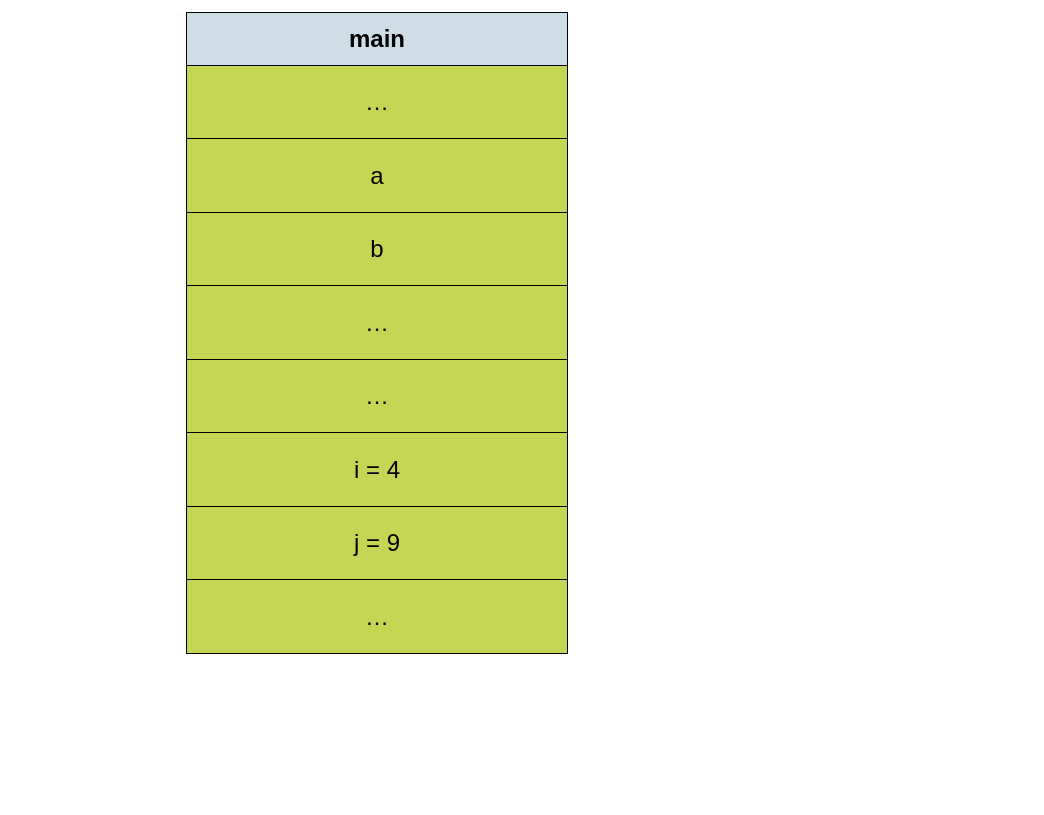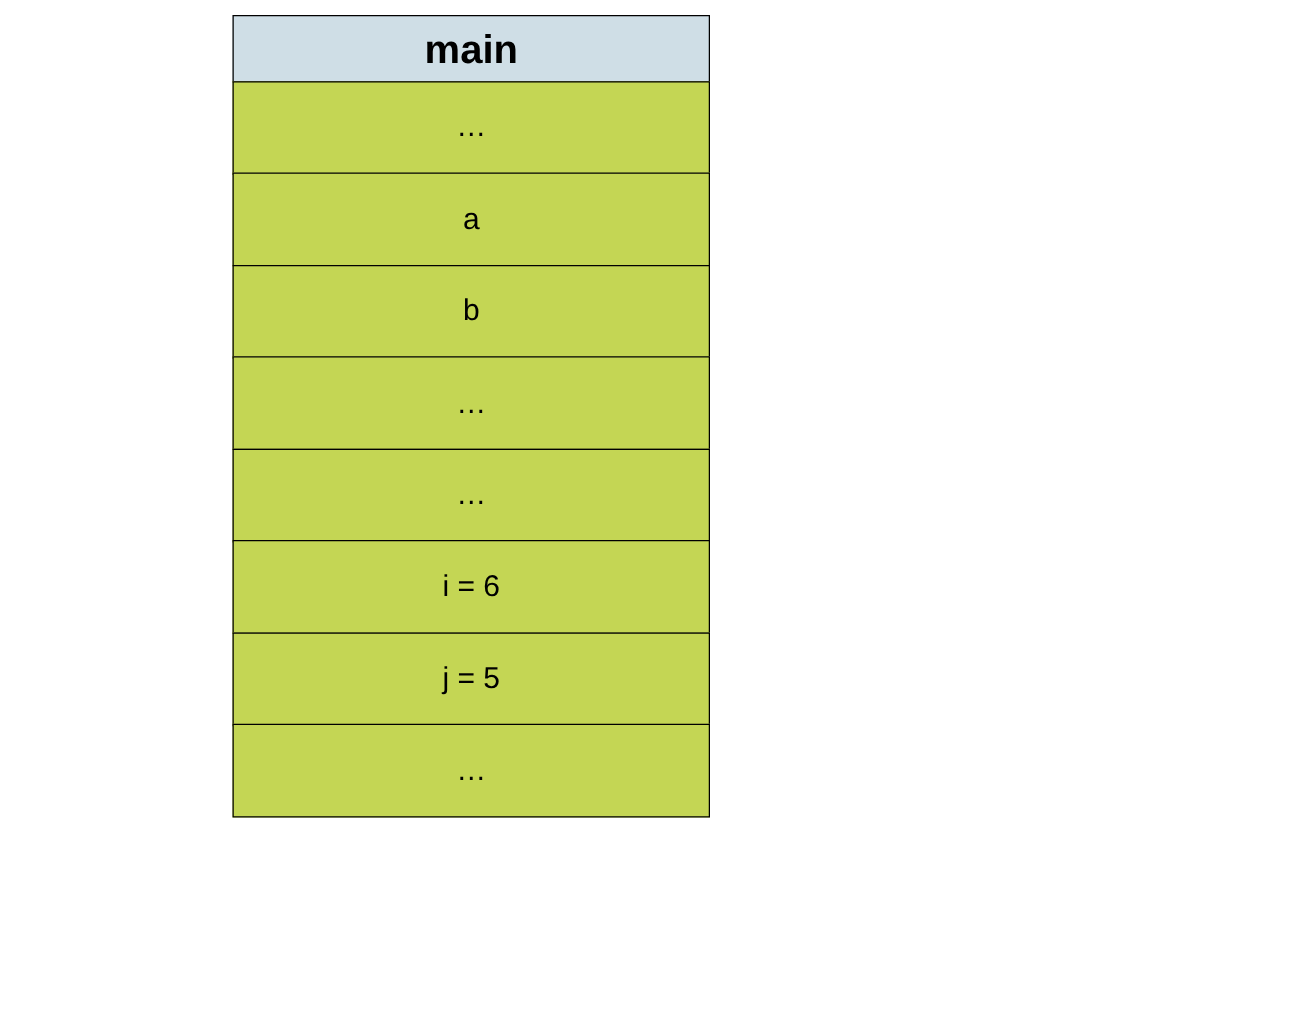--- a/index.html
+++ b/index.html
@@ -21,21 +21,21 @@
       width: 382px;
     }
     .frame-header {
       height: 54px;
       background: #cfdee6;
       border: 1.5px solid #000000;
       display: flex;
       align-items: center;
       justify-content: center;
       font-weight: bold;
-      font-size: 32px;
+      font-size: 24px;
       color: #000000;
       margin-top: -1.5px;
     }
     .frame-header:first-child {
       margin-top: 0;
     }
     .stack-cell {
       height: 75px;
       background: #c4d654;
       border: 1.5px solid #000000;
@@ -50,16 +50,16 @@
 </head>
 <body>
 
 <div class="stack-container">
   <div class="frame-header">main</div>
   <div class="stack-cell">…</div>
   <div class="stack-cell">a</div>
   <div class="stack-cell">b</div>
   <div class="stack-cell">…</div>
   <div class="stack-cell">…</div>
-  <div class="stack-cell">i = 6</div>
-  <div class="stack-cell">j = 5</div>
+  <div class="stack-cell">i = 4</div>
+  <div class="stack-cell">j = 9</div>
   <div class="stack-cell">…</div>
 </div>
 
 </body></html>

